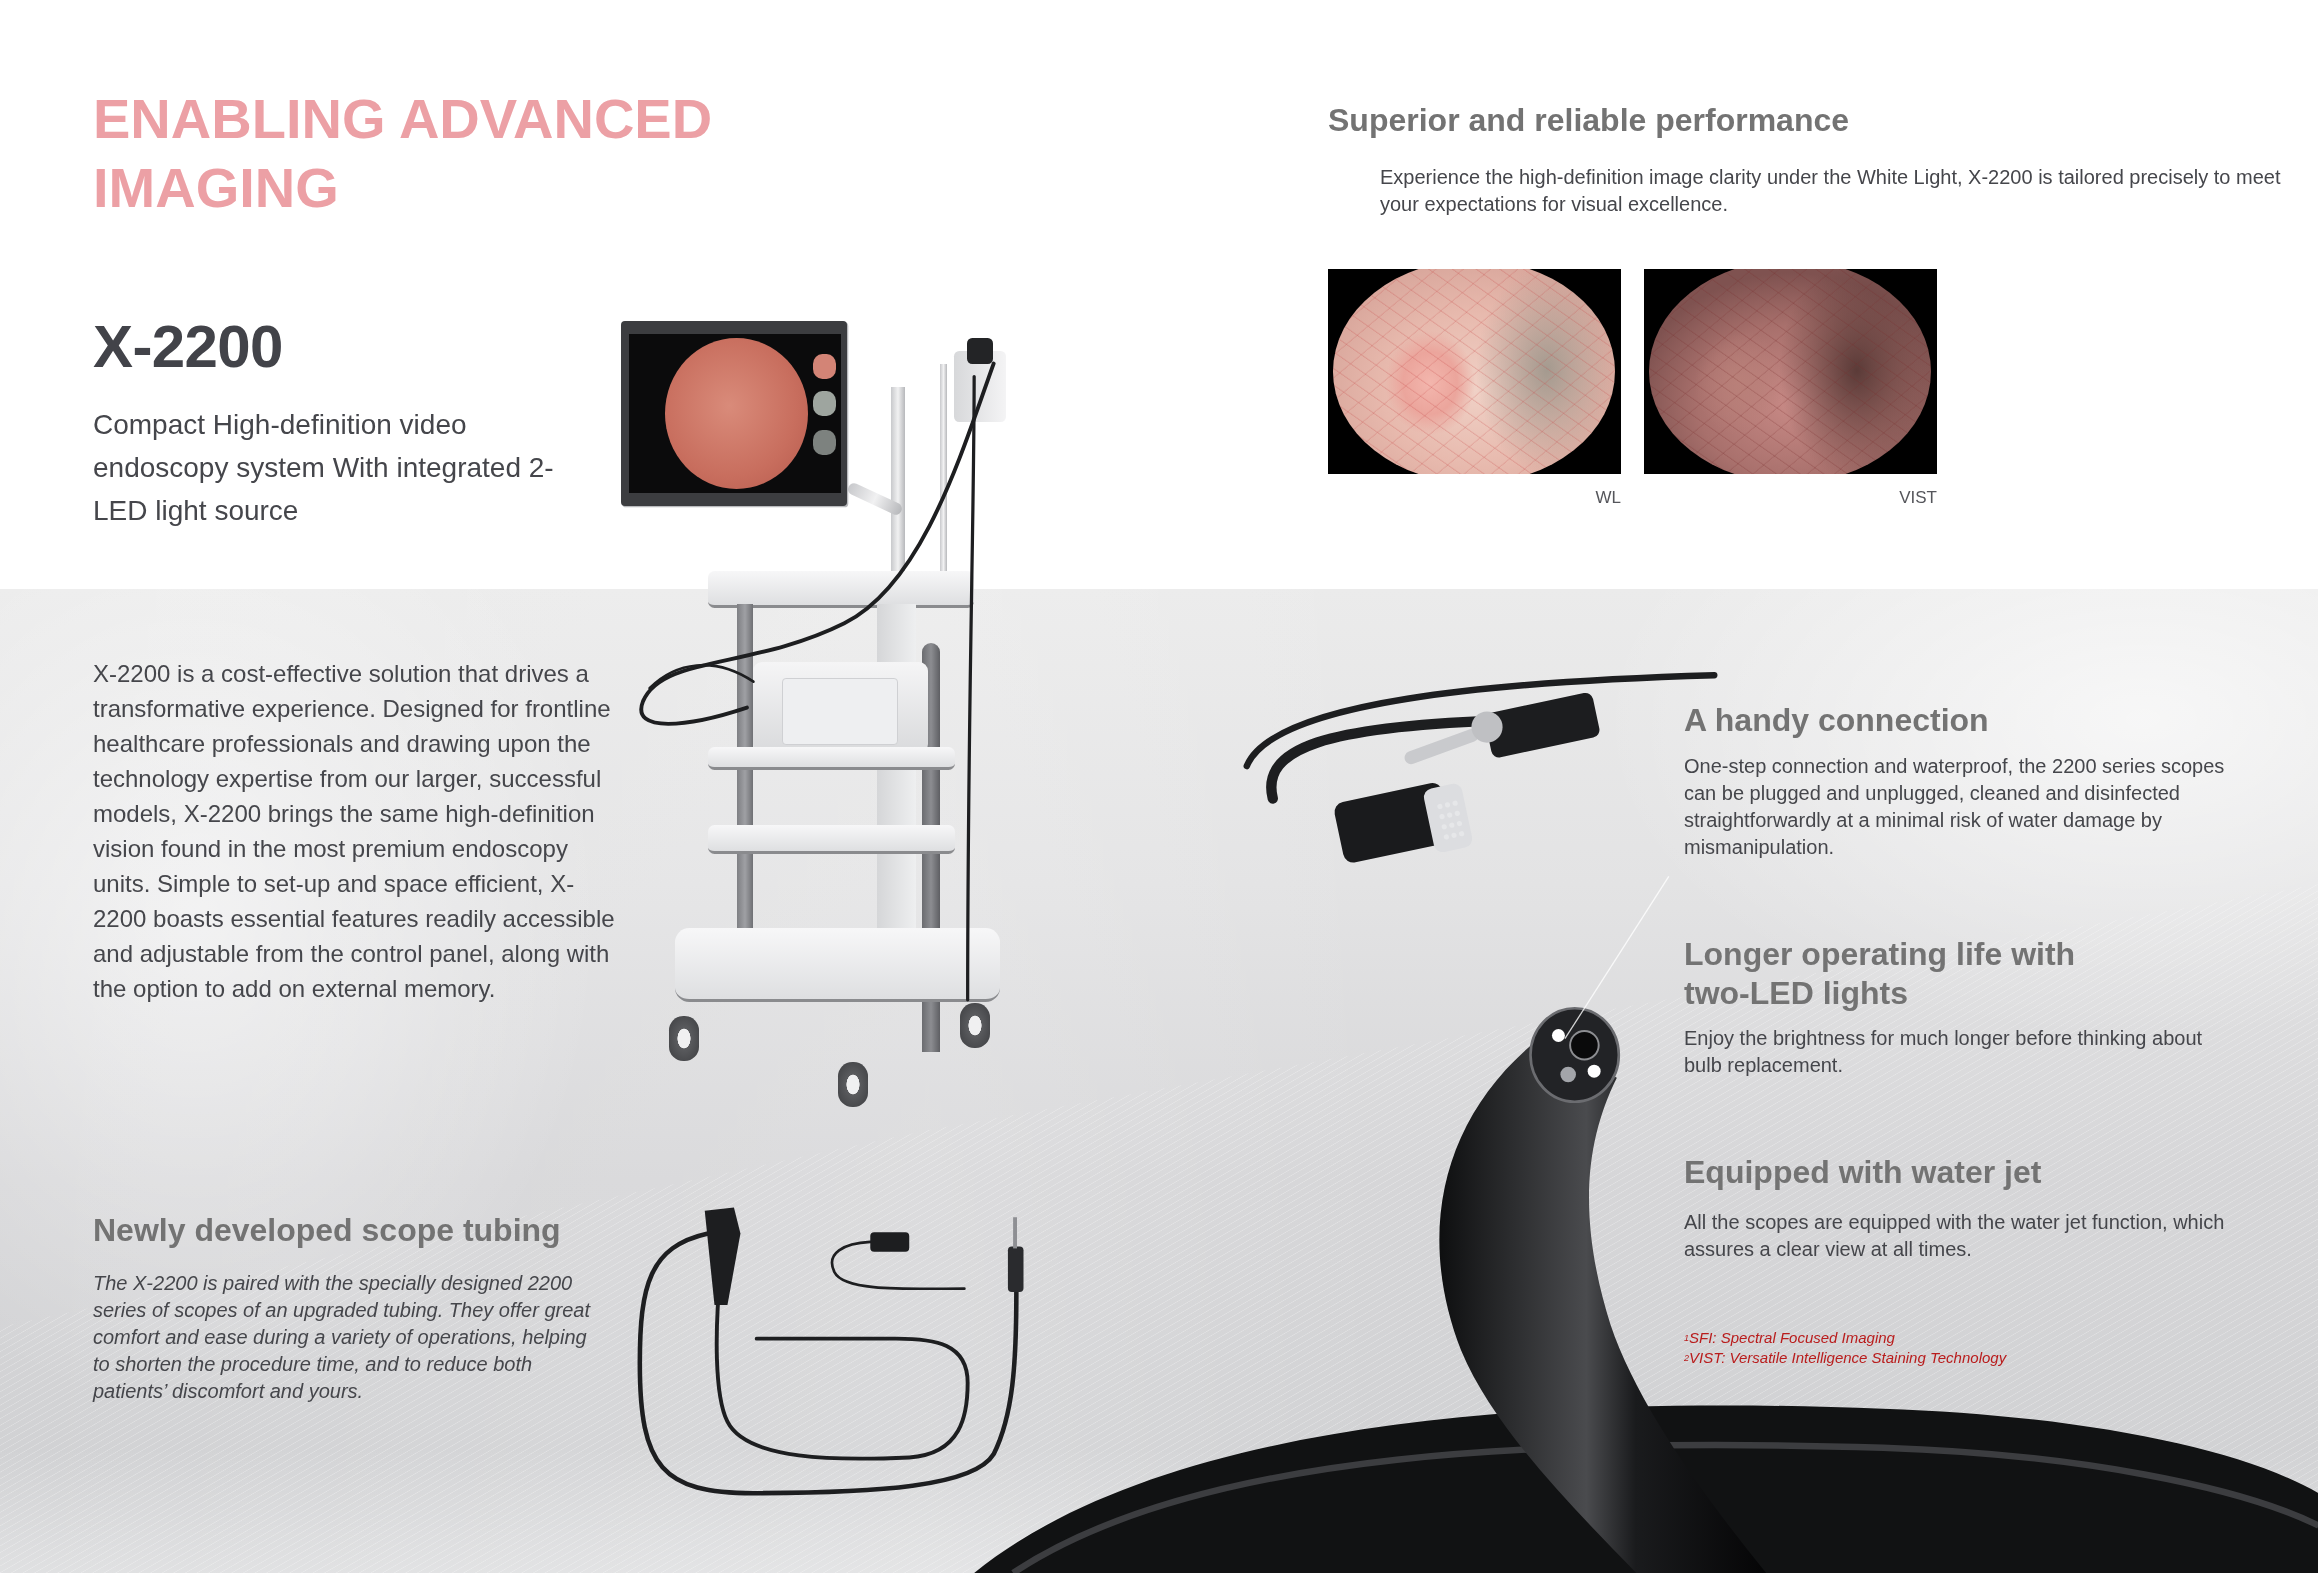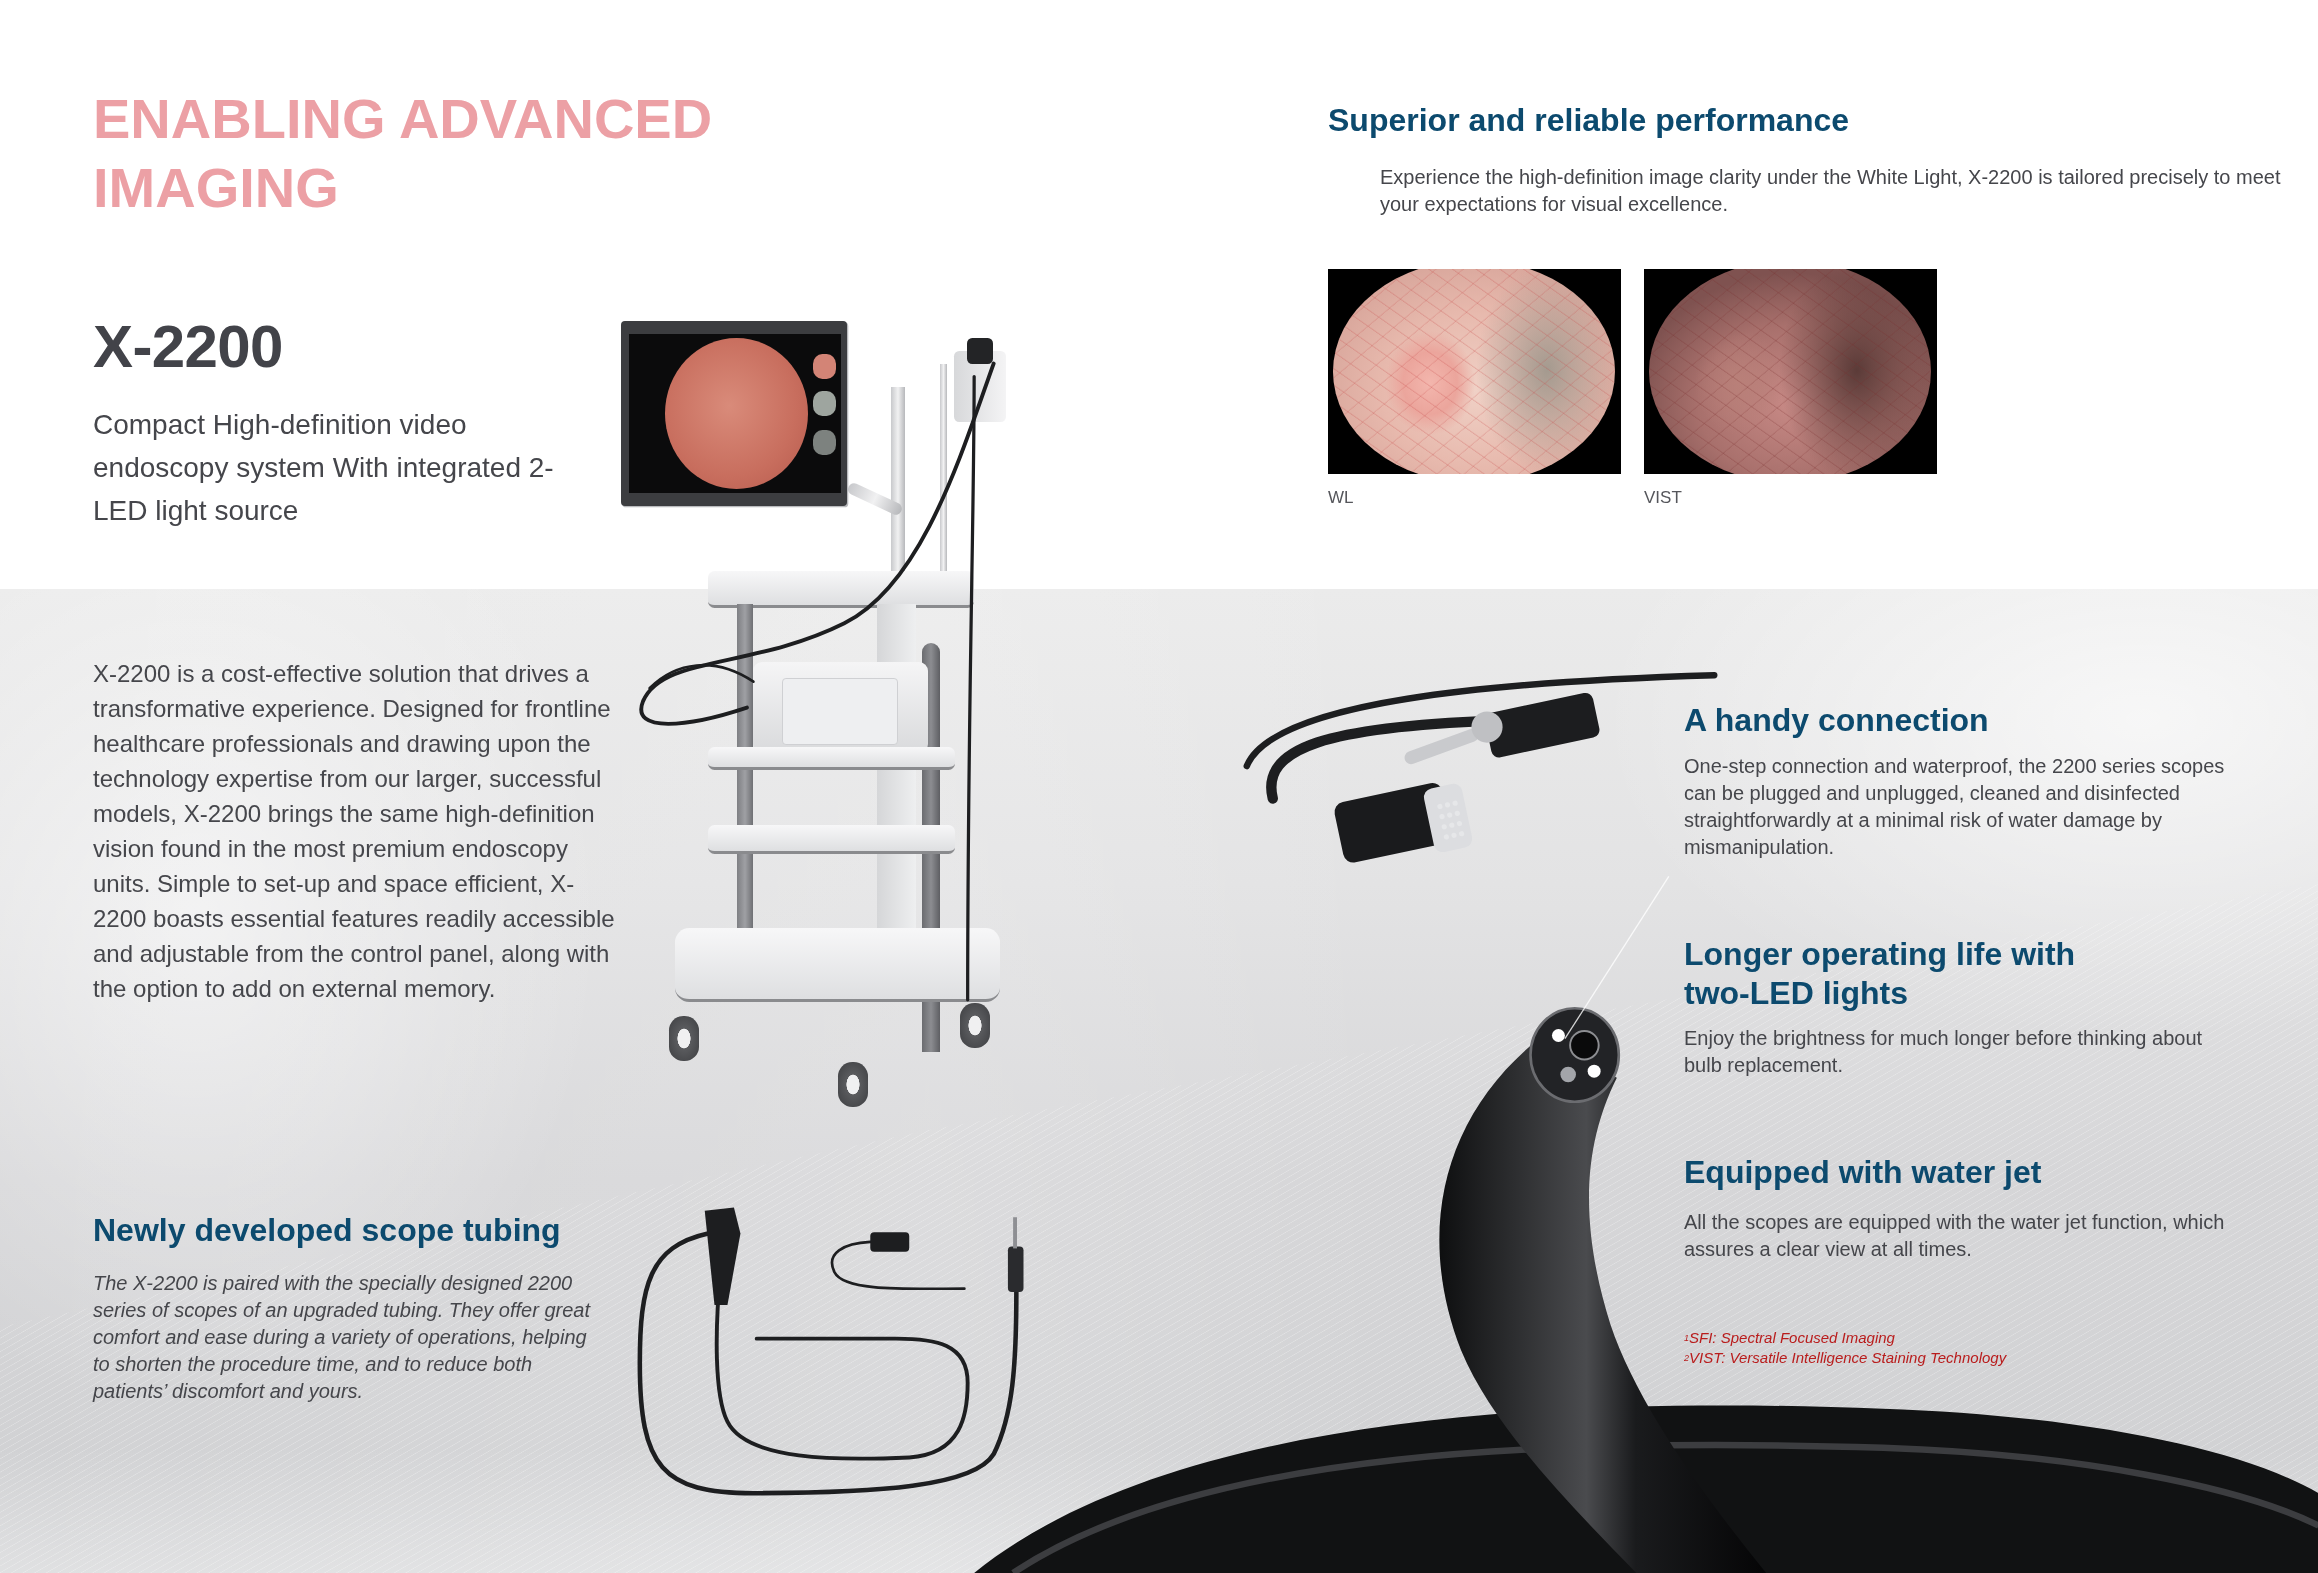--- a/index.html
+++ b/index.html
@@ -47,21 +47,21 @@
   }
   .subtitle {
     left: 93px; top: 403px; width: 467px;
     font-size: 28px; line-height: 43px; color: #45464b;
   }
   .intro {
     left: 93px; top: 656px; width: 532px;
     font-size: 24px; line-height: 35px; color: #45464b;
   }
   .feat-h {
-    color: #0c4a6e; font-weight: bold; font-size: 32px; line-height: 39px;
+    color: #737373; font-weight: bold; font-size: 32px; line-height: 39px;
   }
   .feat-p { color: #45464b; font-size: 20px; line-height: 27px; }
 
   .perf-h { left: 1328px; top: 101px; }
   .perf-p { left: 1380px; top: 164px; width: 922px; }
 
   .thumb {
     position: absolute; top: 269px; width: 293px; height: 205px; background: #000; overflow: hidden;
   }
   .thumb .lens {
@@ -80,21 +80,21 @@
       radial-gradient(ellipse 45px 52px at 91px 123px, #b98079 0%, rgba(160,100,95,0) 100%),
       radial-gradient(ellipse 78px 110px at 208px 110px, #5b3b38 0%, rgba(90,58,55,0) 100%),
       radial-gradient(ellipse 156px 130px at 143px 143px, #c88a86 0%, #a8706c 60%, #7f5250 100%);
   }
   .veins {
     position: absolute; inset: 0;
     background: repeating-linear-gradient(35deg, rgba(200,70,70,0.0) 0 11.7px, rgba(200,70,70,0.25) 12.3px, rgba(200,70,70,0.0) 13.6px),
                 repeating-linear-gradient(-40deg, rgba(200,70,70,0.0) 0 15.6px, rgba(200,70,70,0.2) 16px, rgba(200,70,70,0.0) 17.5px);
     border-radius: 50%;
   }
-  .thumb-label { position: absolute; top: 488px; width: 293px; text-align: left; font-size: 17px; color: #55565b; }
+  .thumb-label { position: absolute; top: 488px; width: 293px; text-align: right; font-size: 17px; color: #55565b; }
   .lbl-wl { left: 1328px; }
   .lbl-vist { left: 1644px; }
 
   .handy-h { left: 1684px; top: 701px; }
   .handy-p { left: 1684px; top: 753px; width: 545px; }
   .life-h { left: 1684px; top: 935px; width: 455px; }
   .life-p { left: 1684px; top: 1025px; width: 545px; }
   .jet-h { left: 1684px; top: 1153px; }
   .jet-p { left: 1684px; top: 1209px; width: 545px; }
   .notes { left: 1684px; top: 1328px; font-size: 15px; line-height: 19.5px; color: #b91c1c; font-style: italic; }

